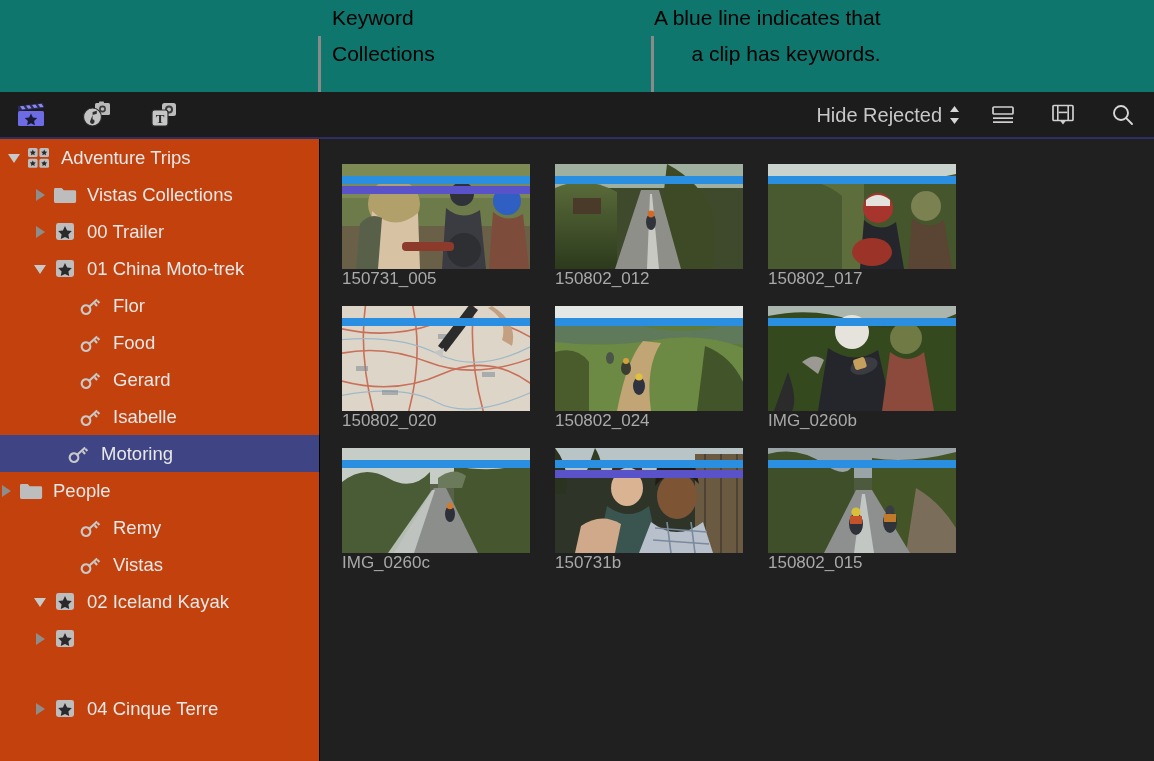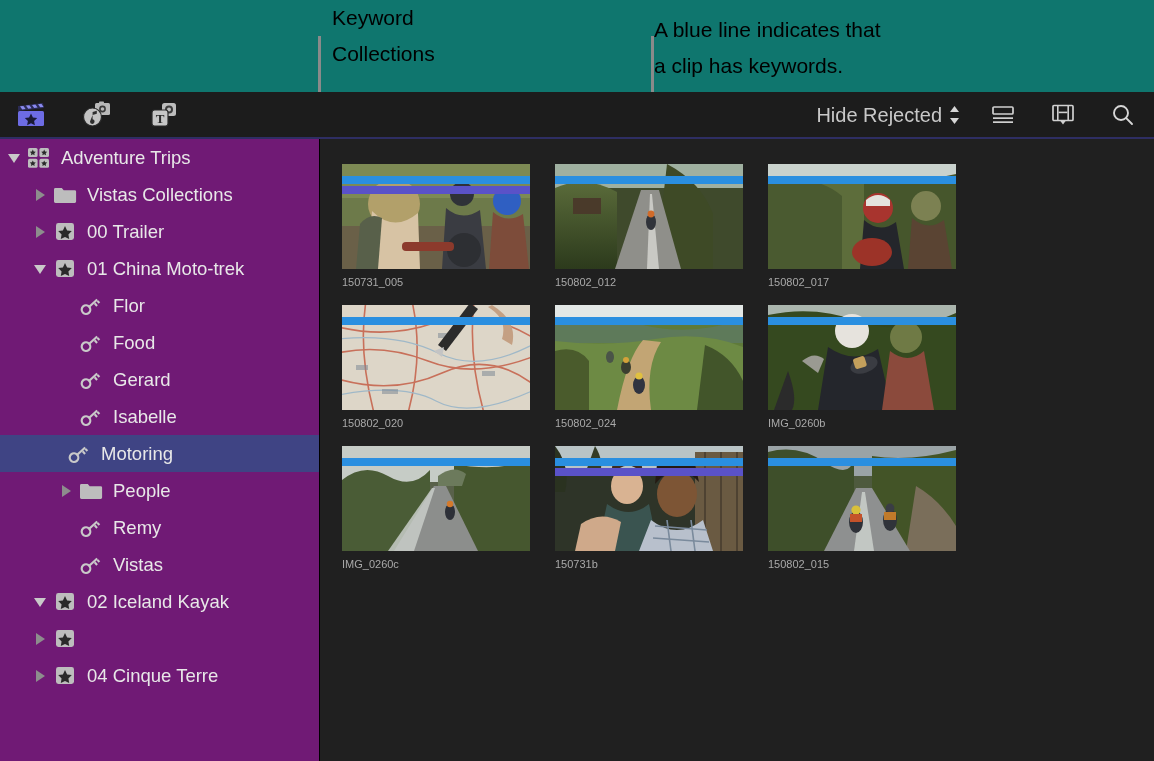--- a/index.html
+++ b/index.html
@@ -24,21 +24,21 @@
   }
   .annot-text {
     position: absolute;
     color: #000000;
     font-size: 21px;
     line-height: 36px;
     white-space: pre-line;
     font-family: "Liberation Sans", sans-serif;
   }
   .annot-kw { left: 332px; top: 0px; }
-  .annot-blue { left: 654px; top: 12px; }
+  .annot-blue { left: 654px; top: 0px; text-align: right; }
 
   .leader {
     position: absolute;
     width: 3px;
     background: #8a8a8a;
   }
   .leader-kw   { left: 318px; top: 36px;  height: 256px; }
   .leader-blue { left: 651px; top: 36px;  height: 146px; }
 
   
@@ -110,21 +110,21 @@
     line-height: 0.55;
     font-size: 13px;
     color: #d0d0d0;
   }
 
   
   .sidebar {
     position: absolute;
     left: 0; top: 47px;
     width: 319px; height: 622px;
-    background: #701a75;
+    background: #c2410c;
     border-right: 1px solid #000;
     overflow: hidden;
   }
   .row {
     position: relative;
     height: 37px;
     display: flex; align-items: center;
     color: #e8e8e8;
     font-size: 18.5px;
     white-space: nowrap;
@@ -192,23 +192,22 @@
   }
   .kwbar2 {
     position: absolute;
     left: 0; width: 100%;
     height: 8px;
     background: #5a52c8;
     top: 22px;
     z-index: 4;
   }
   .clip-name {
-    margin-top: 7px;
     color: #a9a9a9;
-    font-size: 11px;
+    font-size: 17px;
     font-family: "Liberation Sans", sans-serif;
   }
 
   svg { display: block; }
 </style>
 </head>
 <body>
 
 <div class="annot-band">
   <div class="annot-text annot-kw">Keyword
@@ -428,21 +427,21 @@
       <g transform="rotate(-42 11 10)">
         <circle cx="5.6" cy="10" r="4.3" fill="none" stroke="#c9c9c9" stroke-width="2.2"></circle>
         <rect x="9.2" y="8.9" width="11.5" height="2.2" fill="#c9c9c9"></rect>
         <rect x="15.2" y="11.1" width="2.1" height="3.6" fill="#c9c9c9"></rect>
         <rect x="18.9" y="11.1" width="2.1" height="3.0" fill="#c9c9c9"></rect>
       </g>
     </svg>
         </span>
         <span class="lbl">Motoring</span>
       </div>
-      <div class="row" style="padding-left: 60px; text-align: center;">
+      <div class="row" style=" text-align: center;">
         <span class="disc right"></span>
         <span class="ico">
           <svg width="24" height="20" viewBox="0 0 24 20">
       <path d="M1 4.5 a1.4 1.4 0 0 1 1.4 -1.4 h6.4 l1.9 2.1 h11 a1.4 1.4 0 0 1 1.4 1.4 v10 a1.4 1.4 0 0 1 -1.4 1.4 h-19.3 a1.4 1.4 0 0 1 -1.4 -1.4 Z" fill="#bdbdbd"></path>
     </svg>
         </span>
         <span class="lbl">People</span>
       </div>
       <div class="row" style="padding-left: 60px;">
         <span class="disc"></span>
@@ -484,21 +483,21 @@
       </div>
       <div class="row" style="padding-left: 34px;">
         <span class="disc right"></span>
         <span class="ico">
           <svg width="24" height="22" viewBox="0 0 24 22">
       <rect x="3" y="2" width="18" height="17" rx="2.4" fill="#bdbdbd"></rect>
       <path d="M12 5.1 l2.1 4.3 l4.7 0.7 l-3.4 3.3 l0.8 4.7 l-4.2 -2.2 l-4.2 2.2 l0.8 -4.7 l-3.4 -3.3 l4.7 -0.7 Z" fill="#2a2a2a"></path>
     </svg>
         </span>
       </div>
-      <div class="row" style="padding-left: 34px;">
+      <div class="row" style="padding-left: 34px; margin-top: 33px;">
         <span class="disc right"></span>
         <span class="ico">
           <svg width="24" height="22" viewBox="0 0 24 22">
       <rect x="3" y="2" width="18" height="17" rx="2.4" fill="#bdbdbd"></rect>
       <path d="M12 5.1 l2.1 4.3 l4.7 0.7 l-3.4 3.3 l0.8 4.7 l-4.2 -2.2 l-4.2 2.2 l0.8 -4.7 l-3.4 -3.3 l4.7 -0.7 Z" fill="#2a2a2a"></path>
     </svg>
         </span>
         <span class="lbl">04 Cinque Terre</span>
       </div>
     </div>

